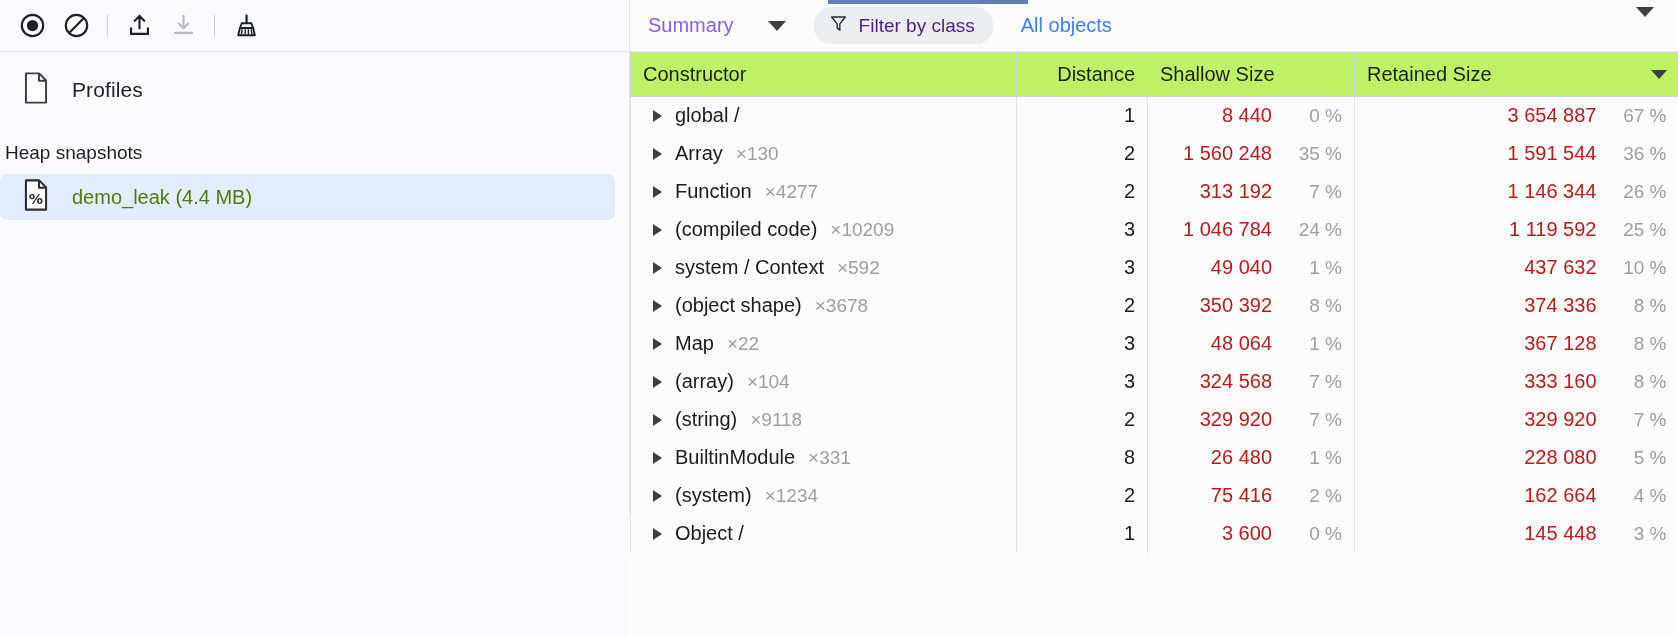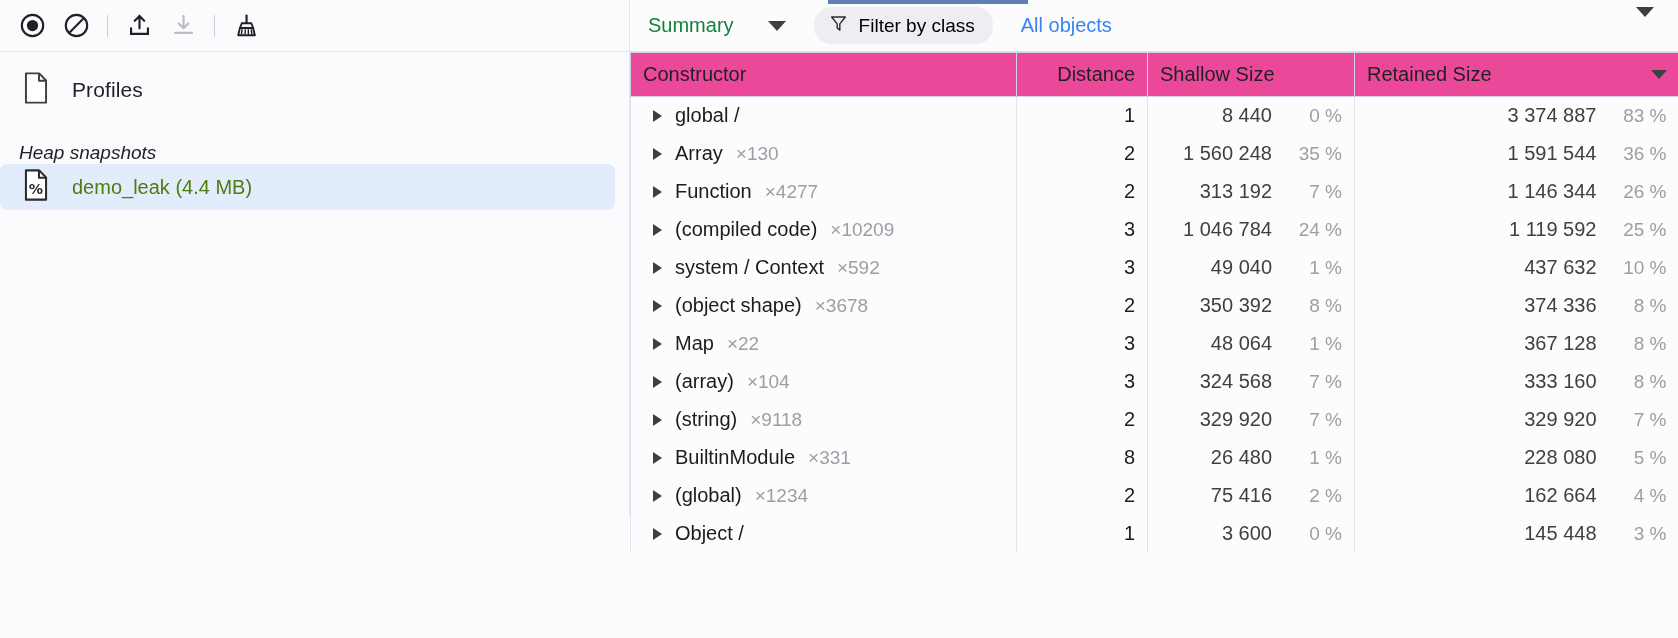--- a/index.html
+++ b/index.html
@@ -69,24 +69,24 @@
     margin-top: 12px;
   }
   .profiles-label {
     font-size: 21px;
     color: #1f2023;
     letter-spacing: .1px;
   }
   .section-title {
     font-size: 19px;
     color: #1f2023;
-    padding-left: 19px;
+    padding-left: 5px;
     margin-top: 26px;
+    margin-bottom: 10px;
     flex: 0 0 auto;
-    font-style: italic;
   }
   .snapshot-item {
     height: 46px;
     margin: 0 14px 0 0;
     display: flex;
     align-items: center;
     gap: 22px;
     padding-left: 22px;
     background: #e3ecfb;
     border-radius: 7px;
@@ -130,35 +130,35 @@
   .view-select {
     display: flex;
     align-items: center;
     gap: 34px;
     padding: 4px 10px 4px 4px;
     border-radius: 5px;
     cursor: pointer;
   }
   .view-select-label {
     font-size: 20px;
-    color: #15803d;
+    color: #8b5cf6;
   }
   .filter-chip {
     display: flex;
     align-items: center;
     gap: 11px;
     background: #eceef2;
     border-radius: 17px;
     padding: 7px 18px 7px 15px;
     margin-left: 18px;
     cursor: pointer;
   }
   .filter-chip-label {
     font-size: 19px;
-    color: #000000;
+    color: #4c1d95;
   }
   .objects-select {
     margin-left: 22px;
     font-size: 20px;
     color: #3b82f6;
     cursor: pointer;
     padding: 4px 6px;
     border-radius: 5px;
   }
   .toolbar-spacer { flex: 1 1 auto; }
@@ -174,21 +174,21 @@
     overflow: hidden;
     position: relative;
     background: #fcfcfd;
   }
   table.heap {
     border-collapse: collapse;
     width: 1048px;
     table-layout: fixed;
   }
   table.heap th {
-    background: #ec4899;
+    background: #bef264;
     font-weight: normal;
     font-size: 20px;
     color: #1f2023;
     height: 44px;
     padding: 0 12px;
     border-right: 1px solid #ccd4e4;
     border-bottom: 1px solid #ccd4e4;
     border-top: 1px solid #ccd4e4;
     text-align: left;
     box-sizing: border-box;
@@ -242,21 +242,21 @@
     margin-left: 13px;
     font-size: 19px;
     text-align: right;
   }
   .size-cell {
     display: flex;
     align-items: center;
     justify-content: flex-end;
     gap: 16px;
   }
-  .size-val { color: #404040; }
+  .size-val { color: #b91c1c; }
   .size-pct {
     color: #9aa0a6;
     width: 54px;
     text-align: right;
     font-size: 19px;
   }
 
   
   .caret {
     width: 0; height: 0;
@@ -405,22 +405,22 @@
               </td>
               <td class="num">1</td>
               <td class="num">
                 <div class="size-cell">
                   <span class="size-val">8 440</span>
                   <span class="size-pct">0 %</span>
                 </div>
               </td>
               <td class="num last">
                 <div class="size-cell">
-                  <span class="size-val">3 374 887</span>
-                  <span class="size-pct">83 %</span>
+                  <span class="size-val">3 654 887</span>
+                  <span class="size-pct">67 %</span>
                 </div>
               </td>
             </tr>
             <tr>
               <td class="ctor">
                 <div class="ctor-cell">
                   <span class="tri"></span>
                   <span class="ctor-name">Array</span>
                   <span class="ctor-count">×130</span>
                 </div>
@@ -612,21 +612,21 @@
                 <div class="size-cell">
                   <span class="size-val">228 080</span>
                   <span class="size-pct">5 %</span>
                 </div>
               </td>
             </tr>
             <tr>
               <td class="ctor">
                 <div class="ctor-cell">
                   <span class="tri"></span>
-                  <span class="ctor-name">(global)</span>
+                  <span class="ctor-name">(system)</span>
                   <span class="ctor-count">×1234</span>
                 </div>
               </td>
               <td class="num">2</td>
               <td class="num">
                 <div class="size-cell">
                   <span class="size-val">75 416</span>
                   <span class="size-pct">2 %</span>
                 </div>
               </td>

